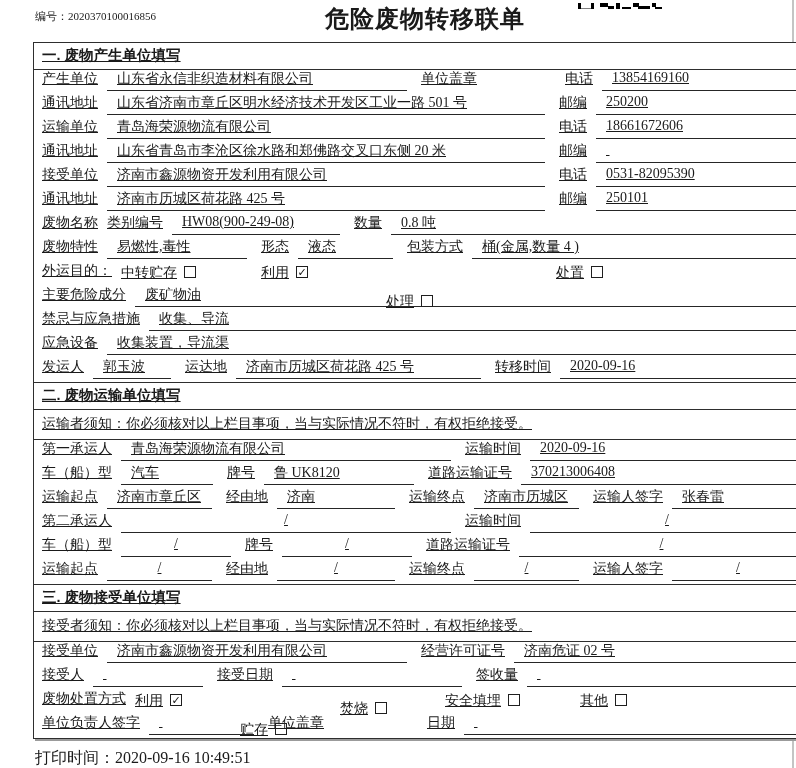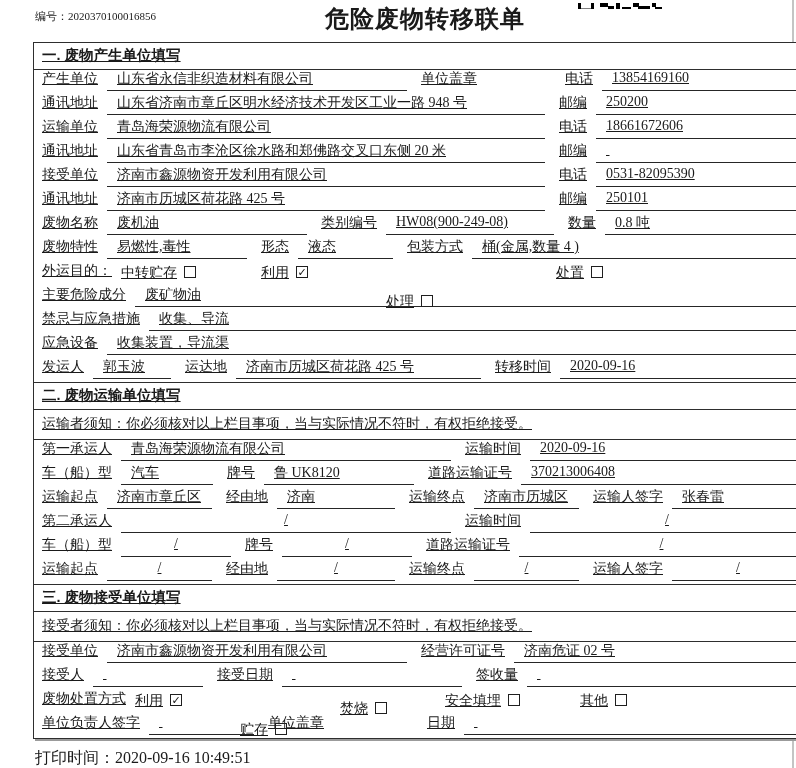--- a/index.html
+++ b/index.html
@@ -68,21 +68,21 @@
     <div class="sec-heading">一. 废物产生单位填写</div>
     <div class="frow">
       <span class="lab">产生单位</span>
       <span class="val" style="flex: 0 0 300px; width: 300px;">山东省永信非织造材料有限公司</span>
       <span class="lab" style="flex: 0 0 135px; width: 135px;">单位盖章</span>
       <span class="lab">电话</span>
       <span class="val fx">13854169160</span>
     </div>
     <div class="frow">
       <span class="lab">通讯地址</span>
-      <span class="val" style="flex: 0 0 438px; width: 438px;">山东省济南市章丘区明水经济技术开发区工业一路 948 号</span>
+      <span class="val" style="flex: 0 0 438px; width: 438px;">山东省济南市章丘区明水经济技术开发区工业一路 501 号</span>
       <span class="lab">邮编</span>
       <span class="val fx">250200</span>
     </div>
     <div class="frow">
       <span class="lab">运输单位</span>
       <span class="val" style="flex: 0 0 438px; width: 438px;">青岛海荣源物流有限公司</span>
       <span class="lab">电话</span>
       <span class="val fx">18661672606</span>
     </div>
     <div class="frow">
@@ -98,21 +98,20 @@
       <span class="val fx">0531-82095390</span>
     </div>
     <div class="frow">
       <span class="lab">通讯地址</span>
       <span class="val" style="flex: 0 0 438px; width: 438px;">济南市历城区荷花路 425 号</span>
       <span class="lab">邮编</span>
       <span class="val fx">250101</span>
     </div>
     <div class="frow">
       <span class="lab">废物名称</span>
-      <span class="val" style="flex: 0 0 200px; width: 200px;">废机油</span>
       <span class="lab">类别编号</span>
       <span class="val" style="flex: 0 0 168px; width: 168px;">HW08(900-249-08)</span>
       <span class="lab">数量</span>
       <span class="val fx">0.8 吨</span>
     </div>
     <div class="frow">
       <span class="lab">废物特性</span>
       <span class="val" style="flex: 0 0 140px; width: 140px;">易燃性,毒性</span>
       <span class="lab">形态</span>
       <span class="val" style="flex: 0 0 95px; width: 95px;">液态</span>

